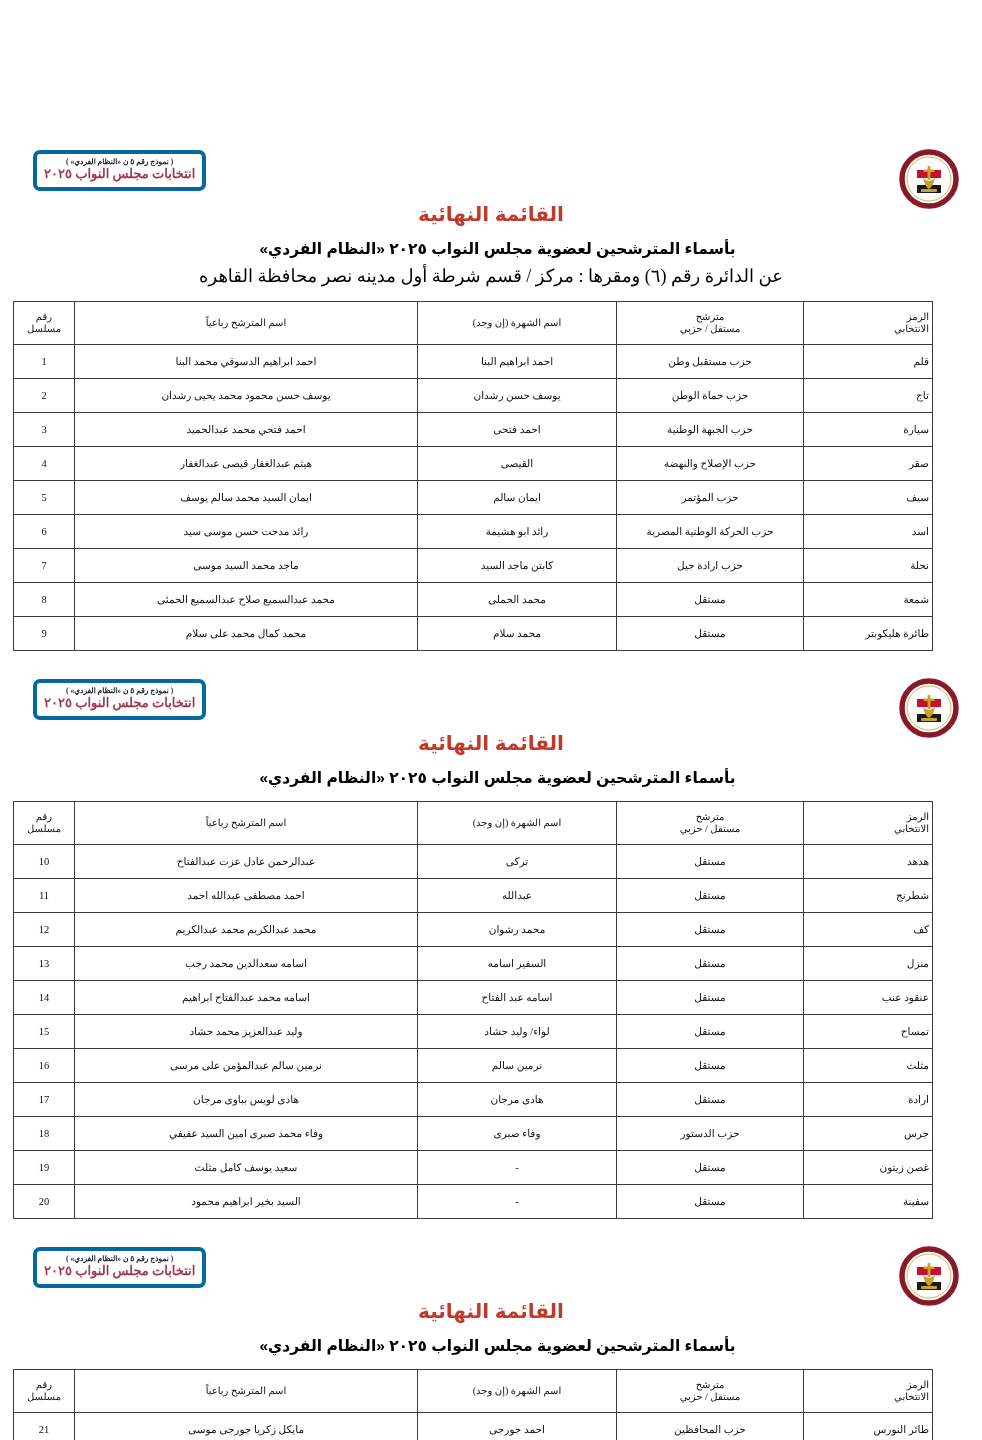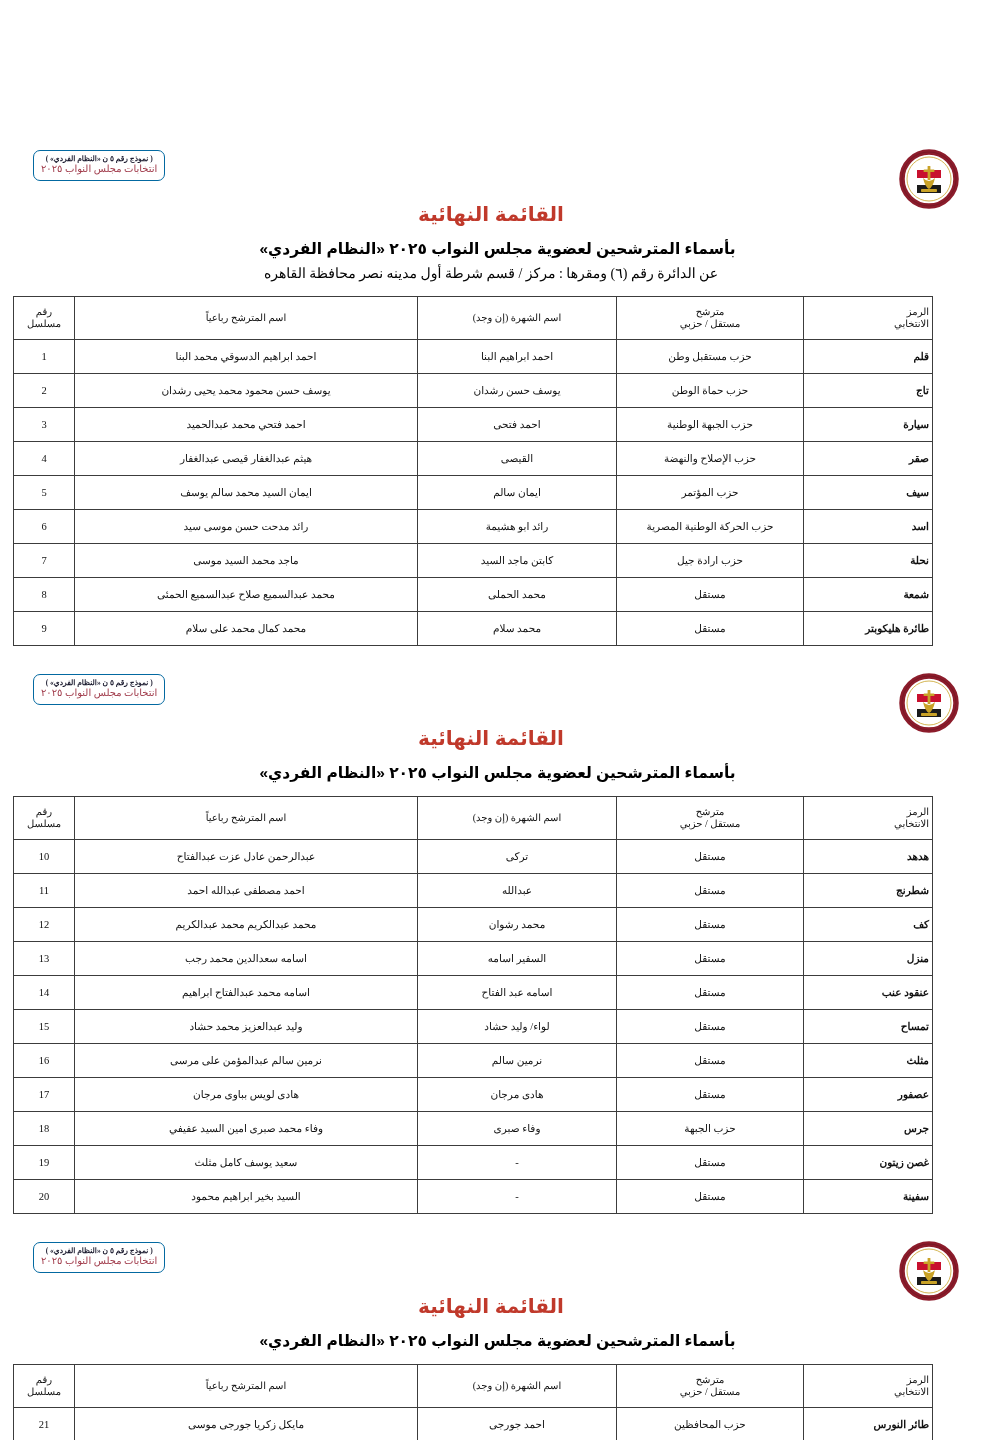--- a/index.html
+++ b/index.html
@@ -36,39 +36,39 @@
   
   .top-strip {
     position: relative;
     height: 44px;
     width: 100%;
   }
   .form-box {
     position: absolute;
     left: 33px;
     top: 0;
-    border: 1px solid #0369a1;
+    border: 4px solid #0369a1;
     border-radius: 7px;
     padding: 3px 7px 4px 7px;
     text-align: center;
     line-height: 1.25;
     background: #fff;
     box-shadow: 0 0 0 0 transparent;
   }
   .form-box .fb-line1 {
     font-size: 7.5px;
     color: #1a1a2e;
     white-space: nowrap;
     font-weight: bold;
   }
   .form-box .fb-line2 {
-    font-size: 10px;
+    font-size: 13px;
     color: #a03a4a;
     white-space: nowrap;
-    font-weight: normal;
+    font-weight: bold;
   }
 
   
   .emblem {
     position: absolute;
     right: 23px;
     top: -2px;
     width: 60px;
     height: 62px;
   }
@@ -89,21 +89,21 @@
     color: #000;
     font-size: 15.5px;
     font-weight: bold;
     margin: 14px 0 0 0;
     font-family: "Liberation Sans", "DejaVu Sans", sans-serif;
     padding-left: 13px;
   }
   .title-district {
     text-align: center;
     color: #000;
-    font-size: 14px;
+    font-size: 18px;
     font-weight: normal;
     margin: 7px 0 0 0;
     font-family: "Liberation Serif", "DejaVu Serif", serif;
   }
 
   
   .tbl-wrap {
     margin: 14px auto 0 auto;
     width: 884px;
   }
@@ -151,21 +151,21 @@
   }
   table.cands th.th-symbol,
   table.cands td.c-symbol {
     width: 122px;
     text-align: right;
   }
   td.c-num {
     font-family: "Liberation Serif", "DejaVu Serif", serif;
     font-size: 11px;
   }
-  td.c-symbol { font-weight: bold; font-size: 10.5px; }
+  td.c-symbol { font-weight: normal; font-size: 10.5px; }
   .th-stack { display: block; }
   .th-stack span { display: block; }
 </style>
 </head>
 <body>
 
 <div class="page">
 
   <div class="section sec-1">
     <div class="top-strip">
@@ -390,29 +390,29 @@
               <td class="c-num">15</td>
             </tr>
             <tr>
               <td class="c-symbol">مثلث</td>
               <td class="c-party">مستقل</td>
               <td class="c-fame">نرمين سالم</td>
               <td class="c-name">نرمين سالم عبدالمؤمن على مرسى</td>
               <td class="c-num">16</td>
             </tr>
             <tr>
-              <td class="c-symbol">عصفور</td>
+              <td class="c-symbol">ارادة</td>
               <td class="c-party">مستقل</td>
               <td class="c-fame">هادى مرجان</td>
               <td class="c-name">هادى لويس بباوى مرجان</td>
               <td class="c-num">17</td>
             </tr>
             <tr>
               <td class="c-symbol">جرس</td>
-              <td class="c-party">حزب الجبهة</td>
+              <td class="c-party">حزب الدستور</td>
               <td class="c-fame">وفاء صبرى</td>
               <td class="c-name">وفاء محمد صبرى امين السيد عفيفي</td>
               <td class="c-num">18</td>
             </tr>
             <tr>
               <td class="c-symbol">غصن زيتون</td>
               <td class="c-party">مستقل</td>
               <td class="c-fame">-</td>
               <td class="c-name">سعيد يوسف كامل مثلث</td>
               <td class="c-num">19</td>

